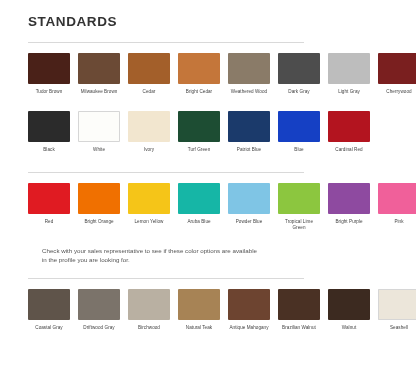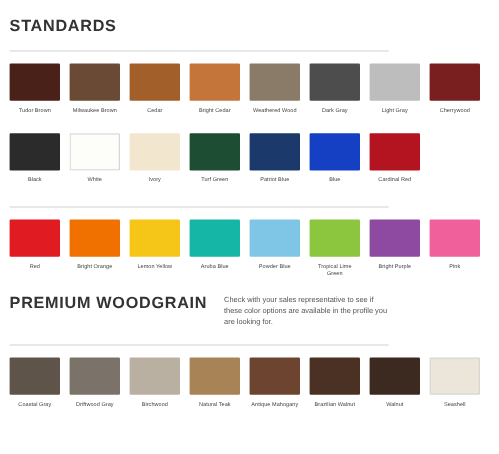--- a/index.html
+++ b/index.html
@@ -12,21 +12,21 @@
     height: 378px;
     font-family: "Liberation Sans", sans-serif;
     color: #333333;
     overflow: hidden;
   }
   .page {
     position: relative;
     width: 332px;
     height: 378px;
     box-sizing: border-box;
-    padding: 0 8px;
+    padding: 0 28px;
   }
   .section {
     position: relative;
   }
   .section-head {
     display: flex;
     align-items: flex-start;
     padding-top: 14px;
   }
   .section-title {
@@ -196,21 +196,20 @@
       </div>
       <div class="swatch">
         <div class="chip" style="background:#f0609a"></div>
         <div class="chip-label">Pink</div>
       </div>
     </div>
   </div>
 
   <div class="section wood">
     <div class="section-head">
-      <div class="section-title">PREMIUM WOODGRAIN</div>
       <div class="section-note">Check with your sales representative to see if these color options are available in the profile you are looking for.</div>
     </div>
     <div class="divider"></div>
 
     <div class="swatch-row">
       <div class="swatch">
         <div class="chip" style="background:#5f544a"></div>
         <div class="chip-label">Coastal Gray</div>
       </div>
       <div class="swatch">

